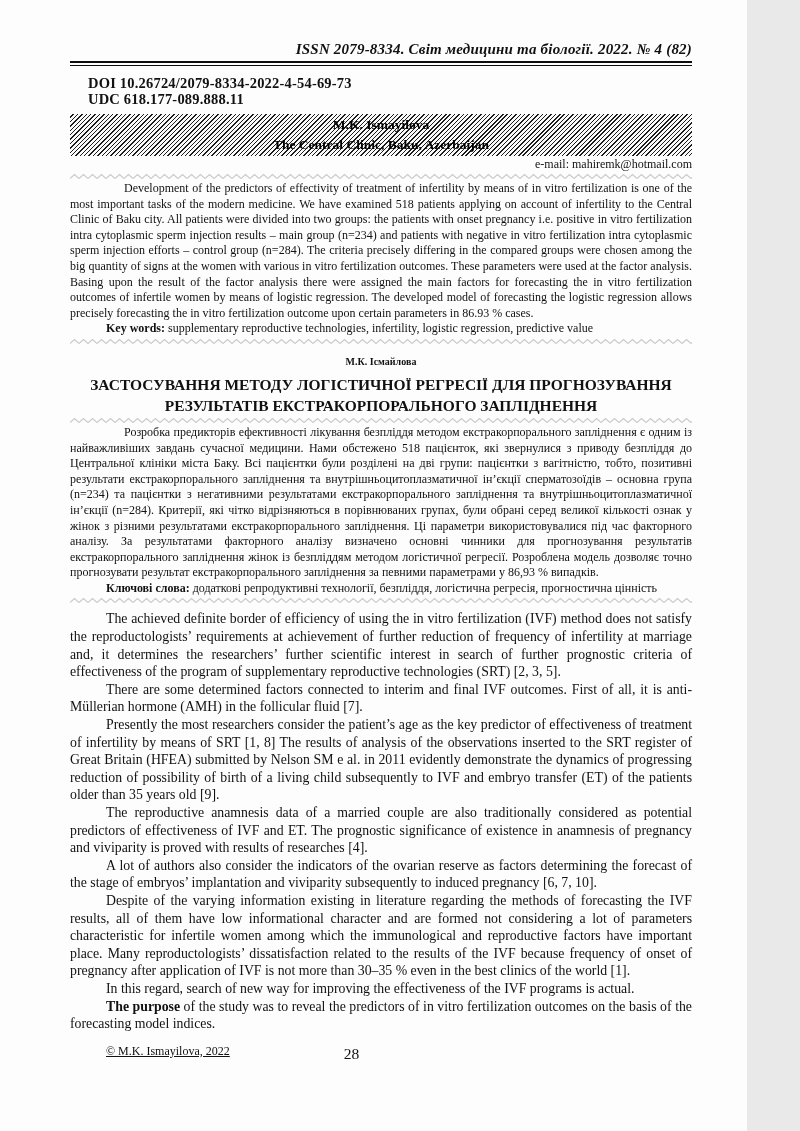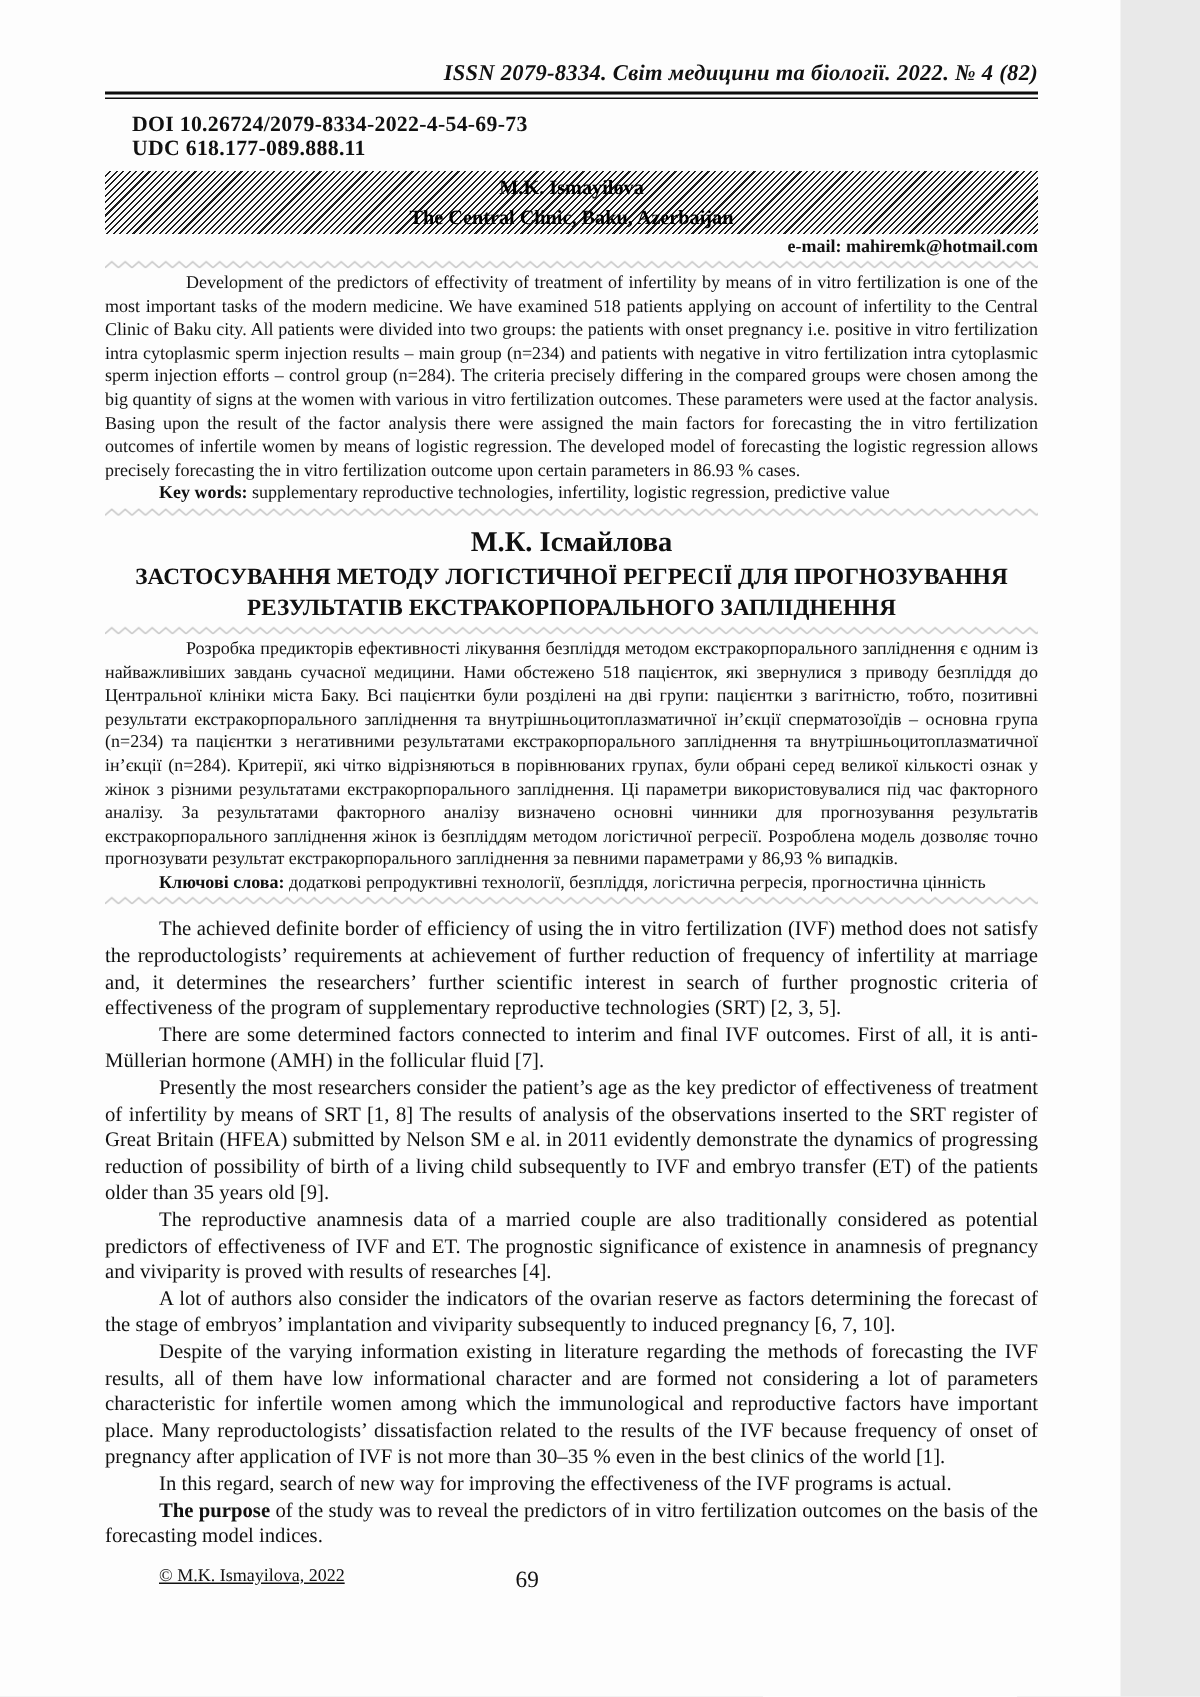--- a/index.html
+++ b/index.html
@@ -31,28 +31,28 @@
     padding:1px 0;
     background:repeating-linear-gradient(135deg,#fafafa 0px,#fafafa 2.1px,#1c1c1c 2.1px,#1c1c1c 3.1px);
     text-align:center;
     font-size:13.5px;font-weight:bold;line-height:20px;
     color:#000;
   }
   .title-en,.title-ua{
     margin:6px 0 0;padding:0 10px;
     font-size:15.5px;font-weight:bold;text-align:center;line-height:21px;
   }
-  .email{font-size:12px;text-align:right;line-height:15px;margin-top:1px;font-weight:bold;}
+  .email{font-size:12px;text-align:right;line-height:15px;margin-top:1px;}
   .zigzag{display:block;margin:1px 0;}
   .abstract{
     margin:0;font-size:12px;line-height:15.6px;text-align:justify;
   }
   .abstract.first{text-indent:54px;}
   .abstract.kw{text-indent:36px;}
-  .ua-name{margin-top:8px;font-size:19px;font-weight:bold;text-align:center;line-height:17px;}
+  .ua-name{margin-top:8px;font-size:10px;font-weight:bold;text-align:center;line-height:17px;}
   .title-ua{margin-top:4px;}
   .body-text{margin-top:6px;}
   .body-text p{
     margin:0;font-size:13.8px;line-height:17.6px;
     text-align:justify;text-indent:36px;
   }
   .footer{
     position:relative;margin-top:8px;height:28px;
   }
   .copyright{font-size:12px;padding-left:36px;line-height:16px;text-decoration:underline;}
@@ -120,16 +120,16 @@
       <p>Presently the most researchers consider the patient’s age as the key predictor of effectiveness of treatment of infertility by means of SRT [1, 8] The results of analysis of the observations inserted to the SRT register of Great Britain (HFEA) submitted by Nelson SM e al. in 2011 evidently demonstrate the dynamics of progressing reduction of possibility of birth of a living child subsequently to IVF and embryo transfer (ET) of the patients older than 35 years old [9].</p>
       <p>The reproductive anamnesis data of a married couple are also traditionally considered as potential predictors of effectiveness of IVF and ET. The prognostic significance of existence in anamnesis of pregnancy and viviparity is proved with results of researches [4].</p>
       <p>A lot of authors also consider the indicators of the ovarian reserve as factors determining the forecast of the stage of embryos’ implantation and viviparity subsequently to induced pregnancy [6, 7, 10].</p>
       <p>Despite of the varying information existing in literature regarding the methods of forecasting the IVF results, all of them have low informational character and are formed not considering a lot of parameters characteristic for infertile women among which the immunological and reproductive factors have important place. Many reproductologists’ dissatisfaction related to the results of the IVF because frequency of onset of pregnancy after application of IVF is not more than 30–35 % even in the best clinics of the world [1].</p>
       <p>In this regard, search of new way for improving the effectiveness of the IVF programs is actual.</p>
       <p><b>The purpose</b> of the study was to reveal the predictors of in vitro fertilization outcomes on the basis of the forecasting model indices.</p>
     </div>
 
   <div class="footer">
     <span class="copyright">©  M.K. Ismayilova, 2022</span>
-    <span class="pageno">69</span>
+    <span class="pageno">28</span>
   </div>
 
 </div>
 
 </body></html>

